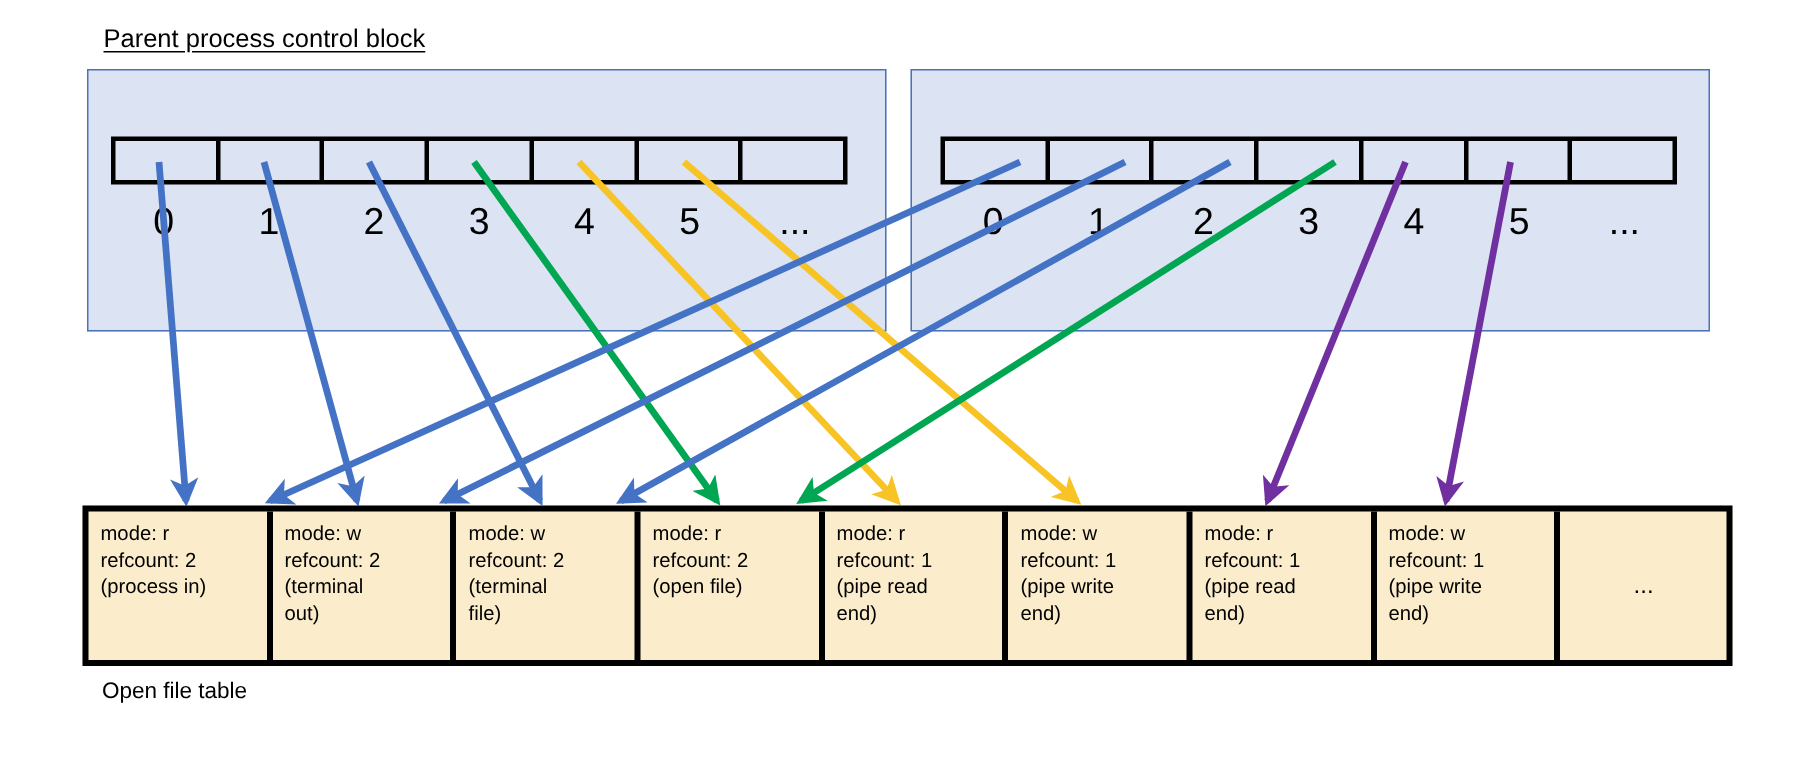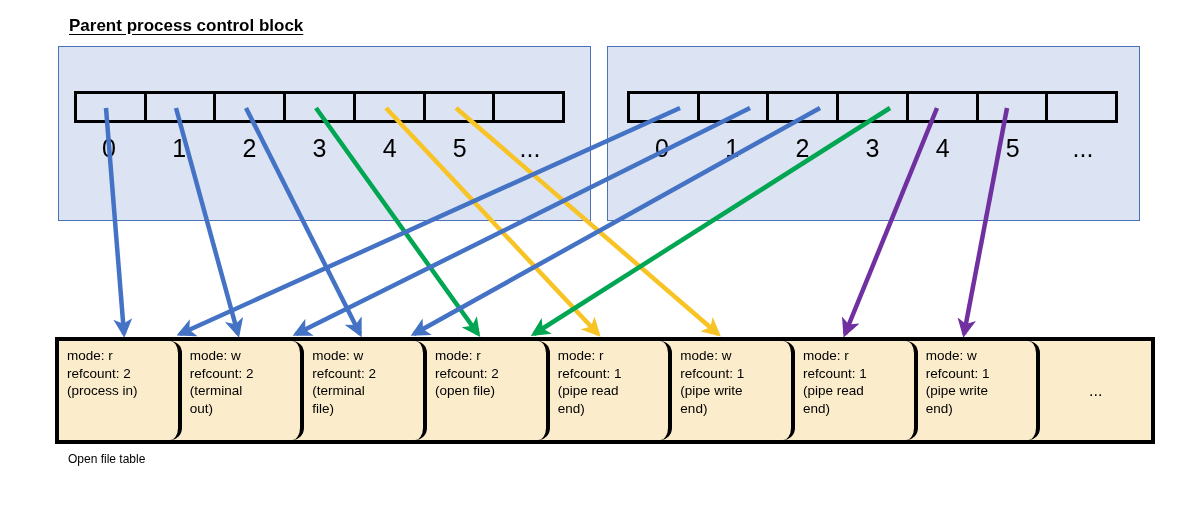--- a/index.html
+++ b/index.html
@@ -20,21 +20,21 @@
 
   
   .pcb-title {
     position: absolute;
     font-size: 17px;
     color: #000000;
     text-decoration: underline;
     text-underline-offset: 3px;
     white-space: nowrap;
   }
-  #parent-title { left: 69px; top: 16px; font-weight: bold; }
+  #parent-title { left: 69px; top: 16px; }
   #child-title  { left: 625px; top: 16px; }
 
   
   .pcb-box {
     position: absolute;
     background: #dce3f2;
     border: 1px solid #4a72b8;
     box-sizing: border-box;
   }
   #parent-box { left: 58px;  top: 46px; width: 533px; height: 175px; }
@@ -98,37 +98,36 @@
   }
   .oft-cell {
     flex: 1 1 0;
     box-sizing: border-box;
     border-right: 4px solid #000000;
     padding: 6px 0 0 8px;
     font-size: 13.5px;
     line-height: 17.5px;
     color: #000000;
     overflow: hidden;
-    border-radius: 12px;
   }
   .oft-cell:last-child { border-right: none; }
   .oft-cell.ellipsis {
     display: flex;
     align-items: center;
     justify-content: center;
     padding: 0;
     font-size: 16px;
   }
   .oft-line { display: block; }
 
   #oft-caption {
     position: absolute;
     left: 68px;
     top: 452px;
-    font-size: 12px;
+    font-size: 15px;
     color: #000000;
   }
 </style>
 </head>
 <body>
 
 <div id="canvas">
 
   <div class="pcb-title" id="parent-title">Parent process control block</div>
 

